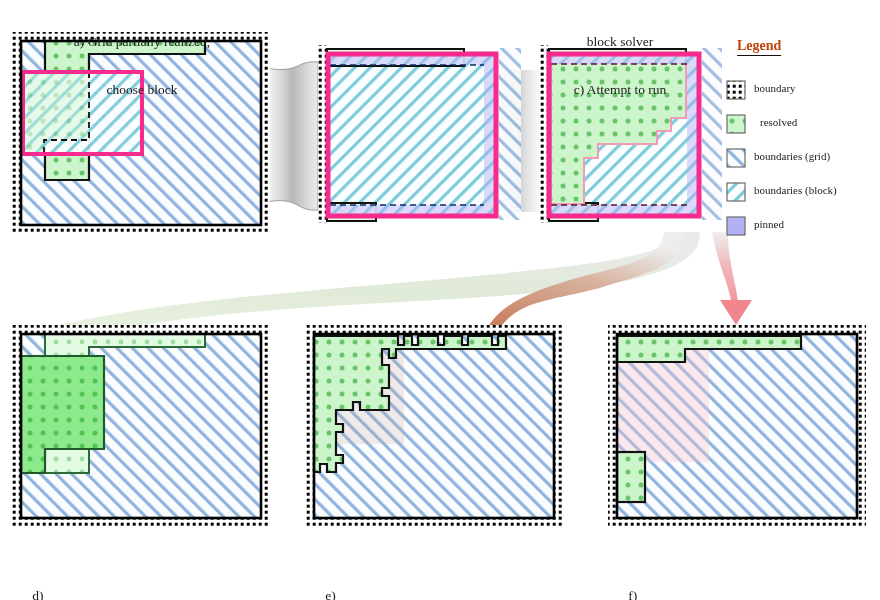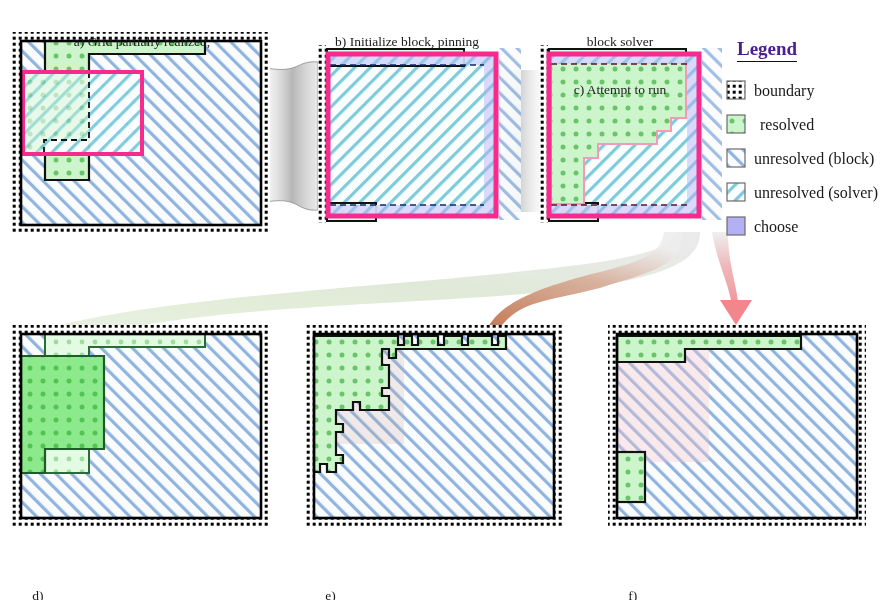--- a/index.html
+++ b/index.html
@@ -7,23 +7,23 @@
     width:880px;height:600px;
     background:#ffffff;
     font-family:"Liberation Serif","DejaVu Serif",serif;
     position:relative;
     overflow:hidden;
   }
   #root{position:absolute;left:0;top:0;width:880px;height:600px;border-radius:14px;}
   svg.stage{position:absolute;left:0;top:0;width:880px;height:600px;}
   .cap{position:absolute;font-size:13.5px;color:#1a1a1a;line-height:16px;white-space:pre;}
   .cap.center{text-align:center;}
-  .legend-title{position:absolute;font-weight:bold;font-size:19px;color:#4c1d95;
+  .legend-title{position:absolute;font-weight:bold;font-size:14px;color:#c2410c;
      border-bottom:1px solid #111;padding-bottom:1px;}
-  .legend-label{position:absolute;font-size:16px;color:#1a1a1a;white-space:nowrap;}
+  .legend-label{position:absolute;font-size:11px;color:#1a1a1a;white-space:nowrap;}
 </style>
 </head>
 <body>
 
 <div id="root">
 
   <svg class="stage" viewBox="0 0 880 600" xmlns="http://www.w3.org/2000/svg">
     <defs>
 
       <pattern id="p-boundary" width="6" height="6" patternUnits="userSpaceOnUse">
@@ -195,38 +195,38 @@
       <rect x="727" y="81" width="18" height="18" fill="url(#p-boundary)" stroke="#6c6c6c" stroke-width="1.2"></rect>
       <rect x="727" y="115" width="18" height="18" fill="url(#p-resolved)" stroke="#6c6c6c" stroke-width="1.2"></rect>
       <rect x="727" y="149" width="18" height="18" fill="url(#p-ungrid)" stroke="#6c6c6c" stroke-width="1.2"></rect>
       <rect x="727" y="183" width="18" height="18" fill="url(#p-unblock)" stroke="#6c6c6c" stroke-width="1.2"></rect>
       <rect x="727" y="217" width="18" height="18" fill="#b3b0f4" stroke="#6c6c6c" stroke-width="1.2"></rect>
     </g>
   </svg>
 
   <div class="cap center" style="left:52px;top:2px;width:180px;">
     <div>a) Grid partially realized,</div>
+    <div>choose block</div>
   </div>
 
   <div class="cap center" style="left:312px;top:2px;width:190px;">
-    <div>b) Initialize block, pinning</div>
   </div>
 
   <div class="cap center" style="left:530px;top:2px;width:180px;">
     <div>block solver</div>
     <div>c) Attempt to run</div>
   </div>
 
   <div class="legend-title" style="left:737px;top:38px;">Legend</div>
 
   <div class="legend-label" style="left:754px;top:82px;">boundary</div>
   <div class="legend-label" style="left:754px;top:116px;margin-left:6px;">resolved</div>
-  <div class="legend-label" style="left:754px;top:150px;">unresolved (block)</div>
-  <div class="legend-label" style="left:754px;top:184px;">unresolved (solver)</div>
-  <div class="legend-label" style="left:754px;top:218px;">choose</div>
+  <div class="legend-label" style="left:754px;top:150px;">boundaries (grid)</div>
+  <div class="legend-label" style="left:754px;top:184px;">boundaries (block)</div>
+  <div class="legend-label" style="left:754px;top:218px;">pinned</div>
 
   <div class="cap" style="left:12px;top:540px;">
     <div>
       <span>d)</span>
       
     </div>
     
   </div>
 
   <div class="cap" style="left:305px;top:540px;">

